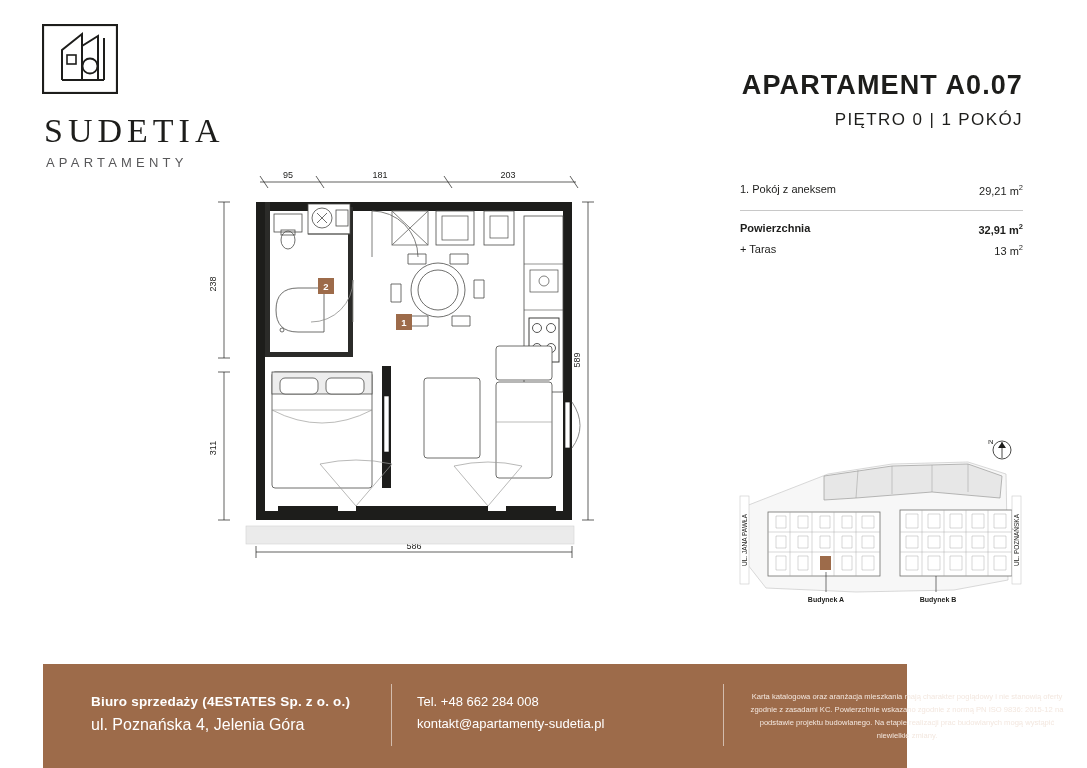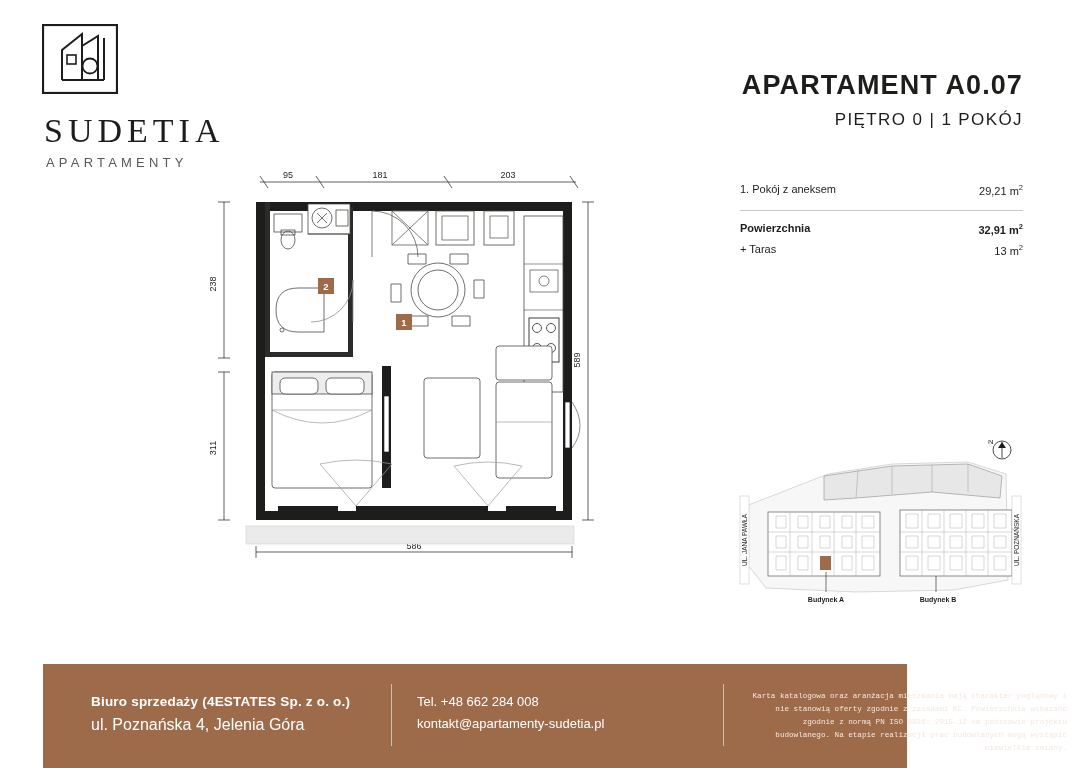--- a/index.html
+++ b/index.html
@@ -81,23 +81,22 @@
   }
   .footer .col1 { position: absolute; left: 48px; top: 30px; }
   .footer .c1-l1 { font-size: 13.5px; font-weight: bold; letter-spacing: .2px; }
   .footer .c1-l2 { font-size: 16px; margin-top: 7px; }
   .footer .vline1 { position: absolute; left: 348px; top: 20px; width: 1px; height: 62px; background: rgba(255,255,255,.55); }
   .footer .col2 { position: absolute; left: 374px; top: 30px; font-size: 13px; }
   .footer .c2-l2 { margin-top: 7px; }
   .footer .vline2 { position: absolute; left: 680px; top: 20px; width: 1px; height: 62px; background: rgba(255,255,255,.55); }
   .footer .col3 {
     position: absolute; left: 704px; top: 26px; width: 320px;
-    font-size: 7.6px; line-height: 1.72; text-align: right;
+    font-size: 7.6px; line-height: 1.72; text-align: center;
     color: #f3e7df;
-    font-family: Liberation Mono, monospace;
   }
 </style>
 </head>
 <body>
 
 <div class="page">
 
   <div class="logo-block">
     <svg class="logo-mark" viewBox="0 0 76 70">
       <rect x="1" y="1" width="74" height="68" fill="none" stroke="#1d1d1b" stroke-width="2.2"></rect>

